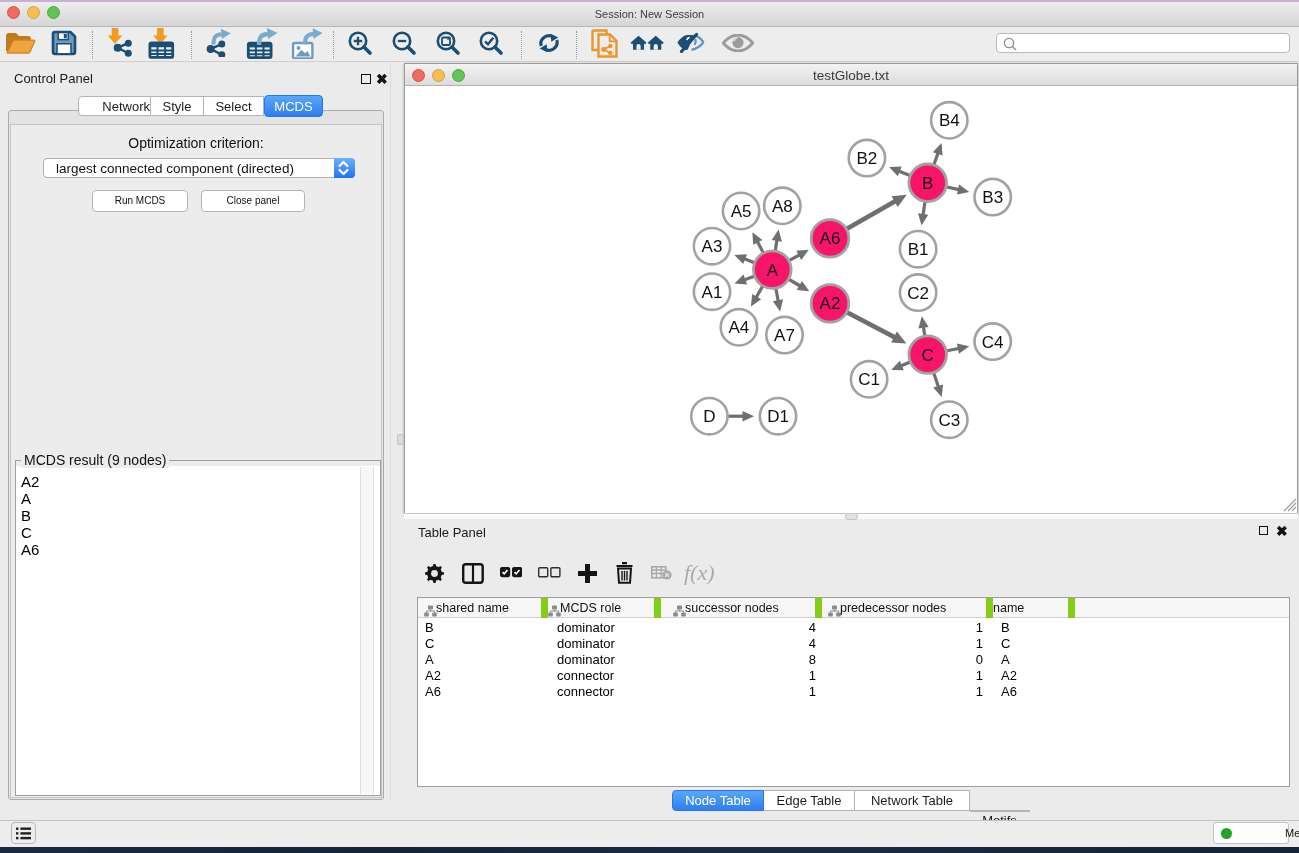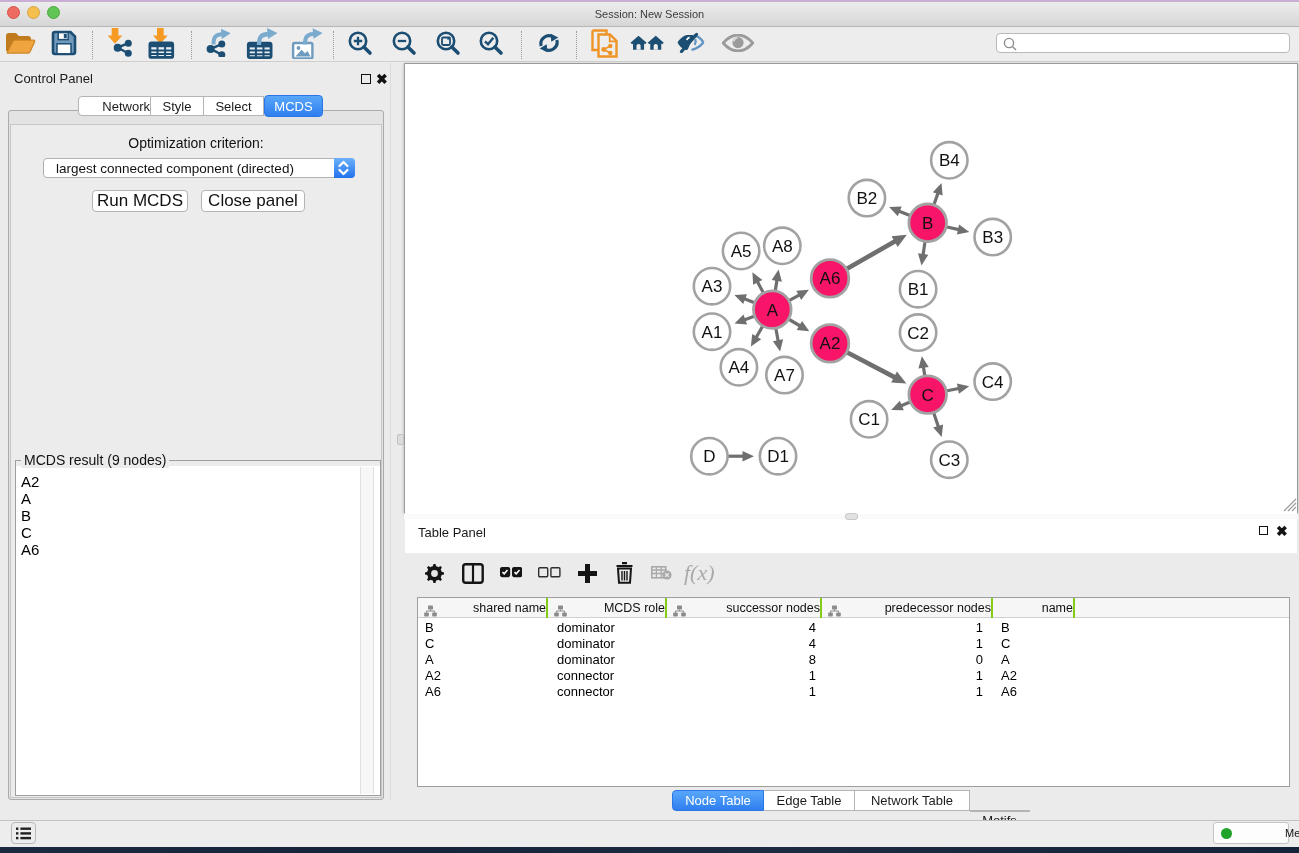--- a/index.html
+++ b/index.html
@@ -27,39 +27,39 @@
 #cp-pane { left:8px; top:110px; width:376px; height:690px; background:#e3e3e3;
   border:1px solid #ababab; border-radius:3px; }
 #cp-inner { left:10px; top:124px; width:372px; height:674px; background:#ececec;
   border:1px solid #c6c6c6; }
 #opt-label { left:0; top:135px; width:392px; text-align:center; font-size:14px; color:#111; }
 #dropdown { left:43px; top:158px; width:312px; height:20px; background:#fff;
   border:1px solid #b2b2b2; border-radius:4px; font-size:13.5px; color:#111; }
 #dropdown .dtext { position:absolute; left:12px; top:2px; }
 #dropdown .stepper { position:absolute; right:-1px; top:-1px; width:21px; height:20px;
   background:linear-gradient(#6db1fa,#2372ee); border-radius:0 4px 4px 0; }
-.macbtn { background:#fff; border:1px solid #b4b4b4; border-radius:4px; font-size:17px;
+.macbtn { background:#fff; border:1px solid #b4b4b4; border-radius:4px; font-size:10px;
   color:#111; text-align:center; line-height:20px; }
 #fieldset { left:15px; top:460px; width:366px; height:336px; border:1px solid #9f9f9f; }
 #fieldset-label { left:21px; top:452px; background:#ececec; z-index:3; padding:0 3px; font-size:14px; color:#111; }
 #mcds-list { left:16px; top:466px; width:364px; height:329px; background:#fff; }
 #mcds-list .li { position:absolute; left:5px; font-size:15px; color:#000; }
 #mcds-scroll { position:absolute; right:6px; top:1px; width:14px; height:327px; background:#f7f7f7; border-left:1px solid #e0e0e0; border-right:1px solid #e0e0e0; }
 
 #netwin { left:404px; top:63px; width:894px; height:450px; background:#fff;
   border:1px solid #9b9b9b; box-shadow:0 1px 3px rgba(0,0,0,.25); }
 #net-titlebar { position:absolute; left:0; top:0; width:100%; height:22px;
   background:linear-gradient(#f3f3f3,#dcdcdc); border-bottom:1px solid #b1b1b1; }
 #net-titlebar .title { width:100%; text-align:center; font-size:13.5px; color:#3a3a3a; margin-top:4px; }
-#net-canvas { position:absolute; left:0; top:23px; width:892px; height:426px; background:#fff;margin-top:40px; }
+#net-canvas { position:absolute; left:0; top:23px; width:892px; height:426px; background:#fff; }
 
 #tp-title { left:418px; top:525px; font-size:13px; color:#1a1a1a; }
 #tbl-frame { left:417px; top:597px; width:873px; height:190px; background:#fff; border:1px solid #9e9e9e; }
 #tbl-hdr { position:absolute; left:0; top:0; width:871px; height:20px; background:#f6f6f6; border-bottom:1px solid #d0d0d0; }
-.hcell { position:absolute; top:0; height:20px; border-right:2px solid #84cc16; font-size:12.5px; color:#111; text-align:right; line-height:20px; }
+.hcell { position:absolute; top:0; height:20px; border-right:7px solid #84cc16; font-size:12.5px; color:#111; text-align:left; line-height:20px; }
 .tcell { position:absolute; font-size:13px; color:#000; height:16px; line-height:16px; }
 
 #btabs { left:672px; top:790px; height:21px; display:flex; }
 .btab { background:#fff; border:1px solid #b4b4b4; border-left:none; font-size:13px; color:#1c1c1c; text-align:center; line-height:20px; }
 .btab.first { border-left:1px solid #b4b4b4; border-radius:4px 0 0 4px;
   background:linear-gradient(#59a7f9,#2e7ef0); color:#fff; border-color:#2a76e8; }
 .btab.last { border-radius:0 4px 4px 0; }
 
 #statusbar { left:0; top:820px; width:1299px; height:27px; background:#ededed; border-top:1px solid #c2c2c2; }
 #bottomstrip { left:0; top:847px; width:1299px; height:6px; background:linear-gradient(90deg,#1b2940,#16243a 30%,#1d2b42 60%,#152338); }
@@ -224,20 +224,26 @@
 <div class="abs" id="mcds-list">
   <div class="li" style="top:7px;">A2</div>
   <div class="li" style="top:24px;">A</div>
   <div class="li" style="top:41px;">B</div>
   <div class="li" style="top:58px;">C</div>
   <div class="li" style="top:75px;">A6</div>
   <div id="mcds-scroll"></div>
 </div>
 
 <div class="abs" id="netwin">
+  <div id="net-titlebar">
+    <div class="tl" style="left:7px;top:5px;background:#ed6b60;border:1px solid #d55249;"></div>
+    <div class="tl" style="left:27px;top:5px;background:#f5bf4f;border:1px solid #d6a243;"></div>
+    <div class="tl" style="left:47px;top:5px;background:#61c555;border:1px solid #4aa73f;"></div>
+    <div class="title">testGlobe.txt</div>
+  </div>
   <div id="net-canvas">
       <svg width="893" height="423" viewBox="0 0 893 423" style="position:absolute;left:0;top:0">
 <line x1="358.6" y1="166.3" x2="351.8" y2="153.6" stroke="#6f6f6f" stroke-width="3.2"></line>
 <polygon points="347.4,145.2 357.4,152.9 348.2,157.8" fill="#6f6f6f"></polygon>
 <line x1="370.2" y1="164.3" x2="372.1" y2="151.9" stroke="#6f6f6f" stroke-width="3.2"></line>
 <polygon points="373.6,142.5 376.9,154.7 366.7,153.1" fill="#6f6f6f"></polygon>
 <line x1="350.1" y1="175.9" x2="338.2" y2="171.3" stroke="#6f6f6f" stroke-width="3.2"></line>
 <polygon points="329.4,167.9 342.0,167.2 338.2,176.9" fill="#6f6f6f"></polygon>
 <line x1="349.9" y1="189.0" x2="338.5" y2="193.2" stroke="#6f6f6f" stroke-width="3.2"></line>
 <polygon points="329.5,196.4 338.5,187.6 342.1,197.4" fill="#6f6f6f"></polygon>
@@ -369,21 +375,21 @@
   <div id="tbl-hdr">
       <div class="hcell" style="left:0px;width:130px;">
         <span style="position:absolute;left:6px;top:4px;"><svg width="13" height="12" viewBox="0 0 13 12" style="vertical-align:-1px">
             <rect x="4" y="0.5" width="5" height="4" rx="0.8" fill="#8b8b8b"></rect>
             <rect x="0.2" y="7.5" width="4.6" height="4" rx="0.8" fill="#8b8b8b"></rect>
             <rect x="8.2" y="7.5" width="4.6" height="4" rx="0.8" fill="#8b8b8b"></rect>
             <path d="M6.5 4.5 L6.5 6 M2.5 7.5 L2.5 6 L10.5 6 L10.5 7.5" stroke="#8b8b8b" fill="none"></path>
           </svg></span>
         <span style="position:absolute;left:18px;right:0;">shared name</span>
       </div>
-      <div class="hcell" style="left:130px;width:119px;">
+      <div class="hcell" style="left:124px;width:119px;">
         <span style="position:absolute;left:6px;top:4px;"><svg width="13" height="12" viewBox="0 0 13 12" style="vertical-align:-1px">
             <rect x="4" y="0.5" width="5" height="4" rx="0.8" fill="#8b8b8b"></rect>
             <rect x="0.2" y="7.5" width="4.6" height="4" rx="0.8" fill="#8b8b8b"></rect>
             <rect x="8.2" y="7.5" width="4.6" height="4" rx="0.8" fill="#8b8b8b"></rect>
             <path d="M6.5 4.5 L6.5 6 M2.5 7.5 L2.5 6 L10.5 6 L10.5 7.5" stroke="#8b8b8b" fill="none"></path>
           </svg></span>
         <span style="position:absolute;left:18px;right:0;">MCDS role</span>
       </div>
       <div class="hcell" style="left:249px;width:155px;">
         <span style="position:absolute;left:6px;top:4px;"><svg width="13" height="12" viewBox="0 0 13 12" style="vertical-align:-1px">

